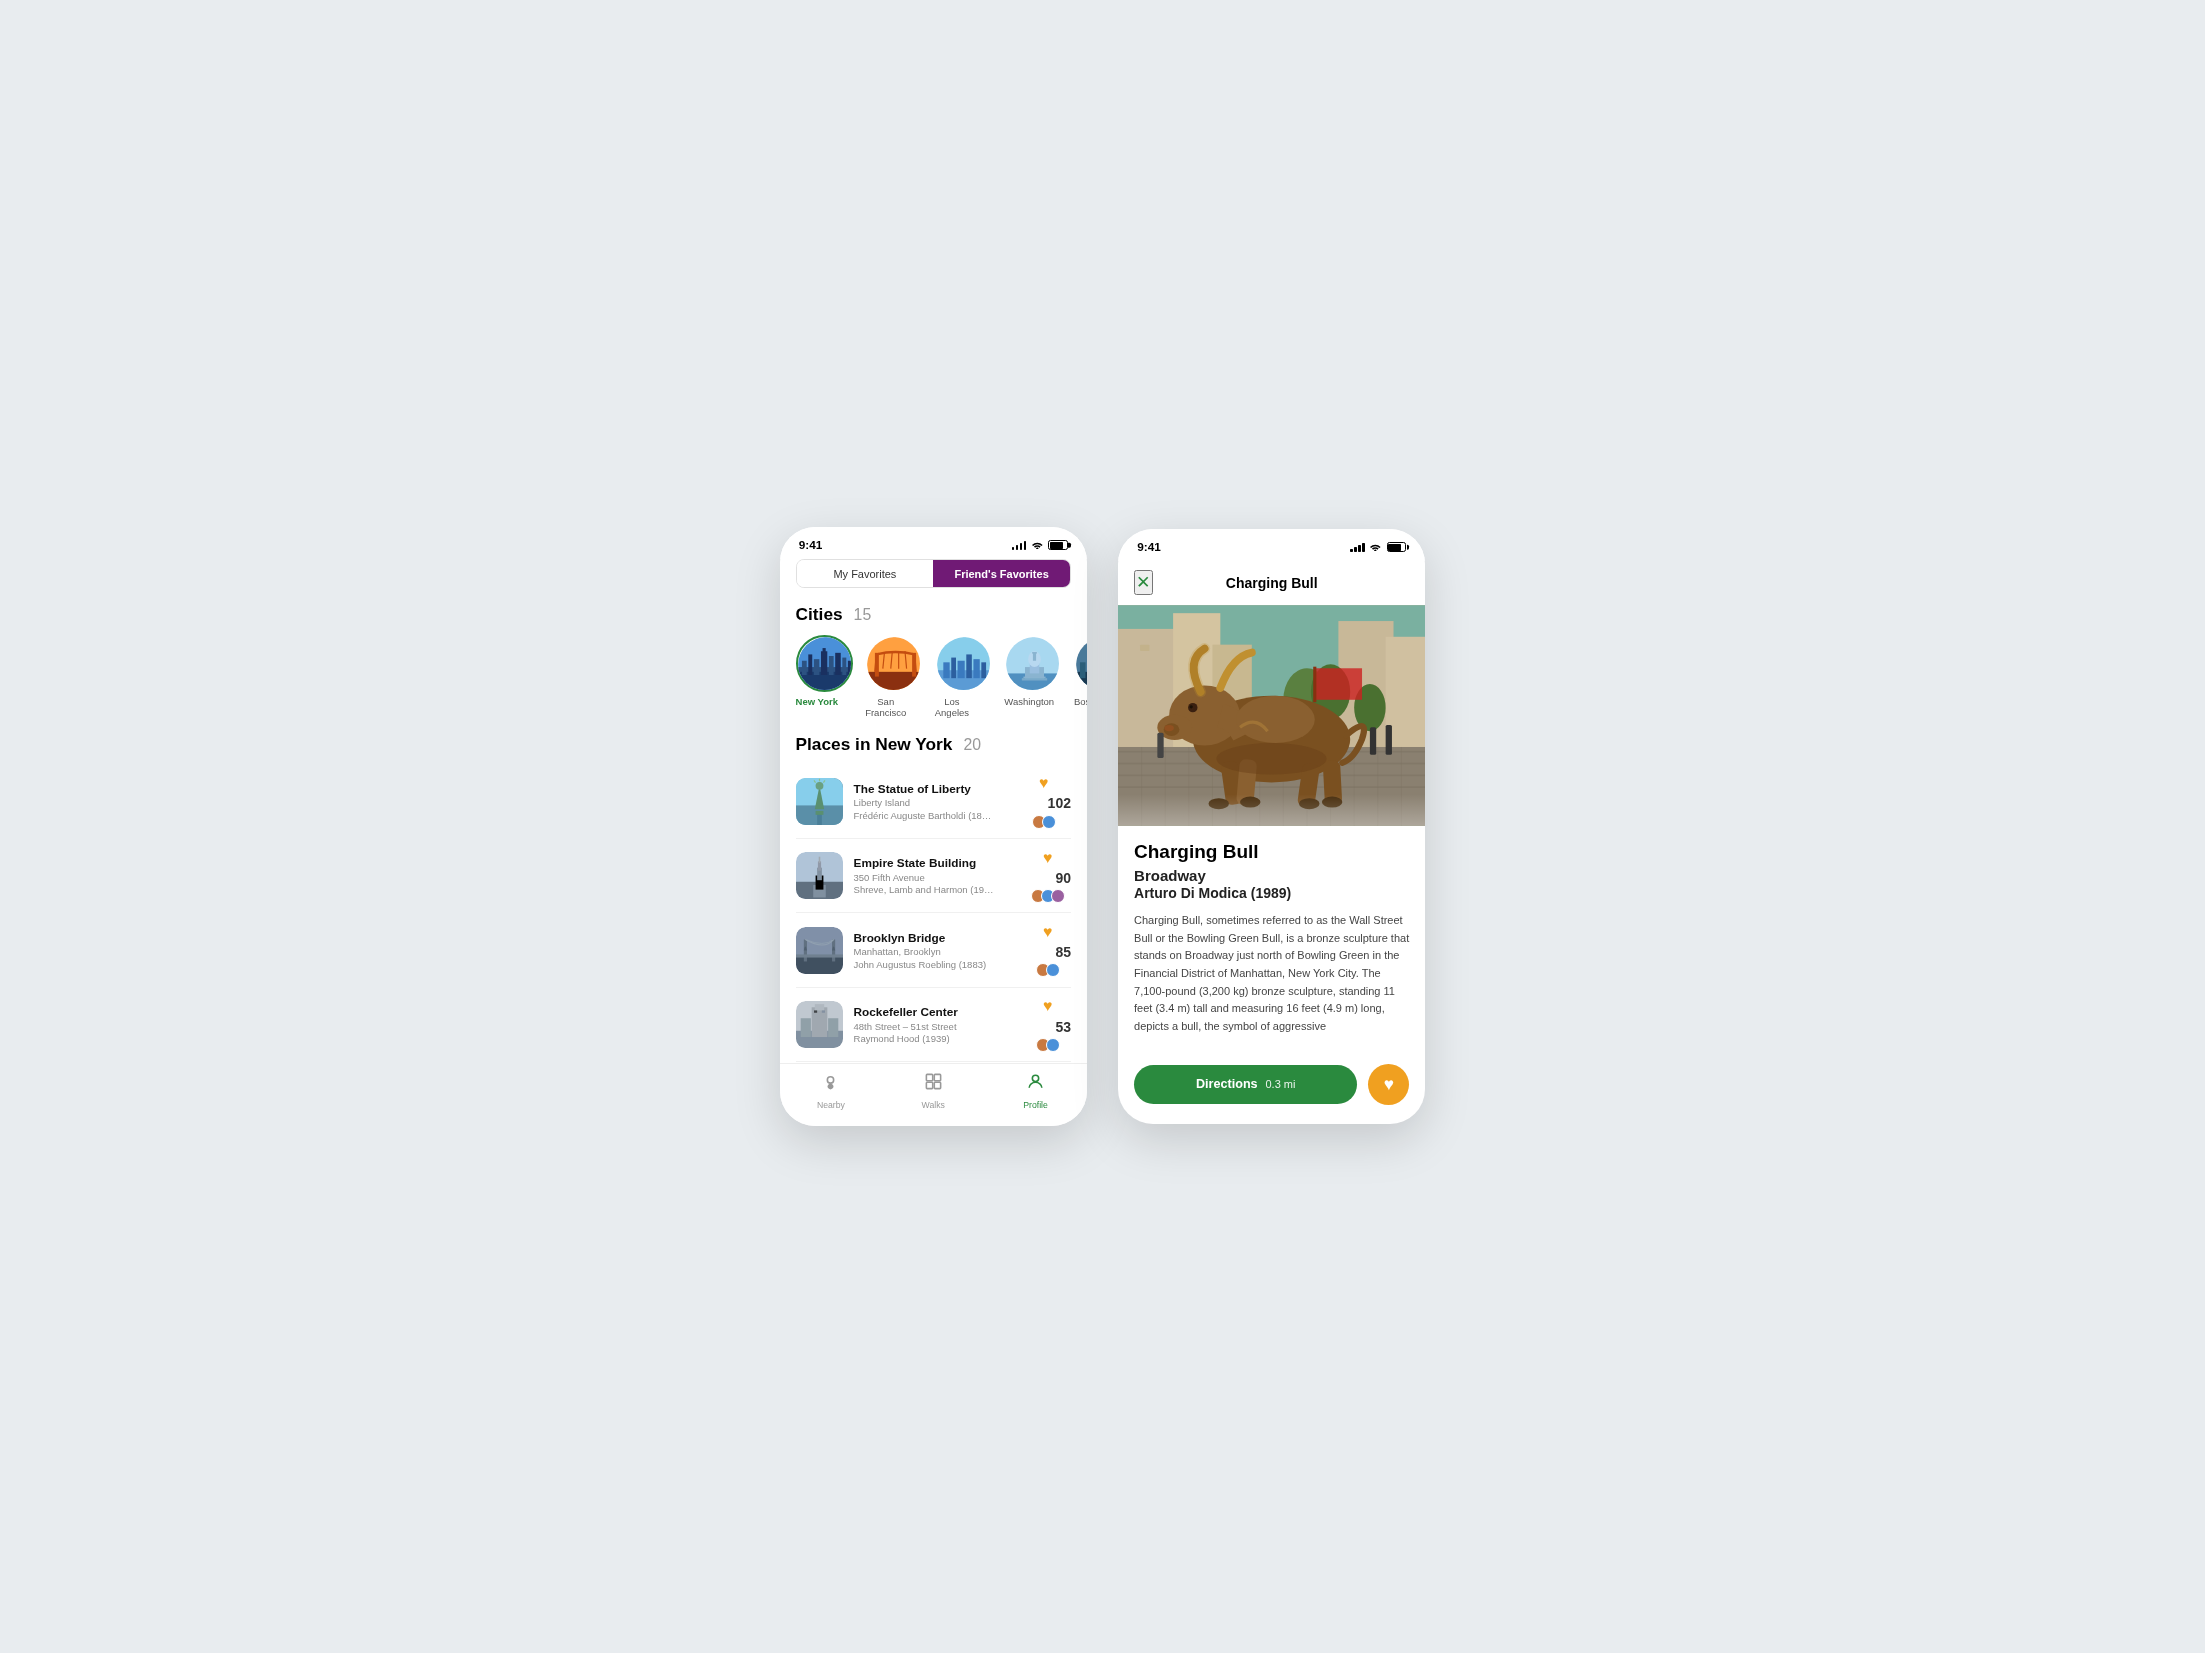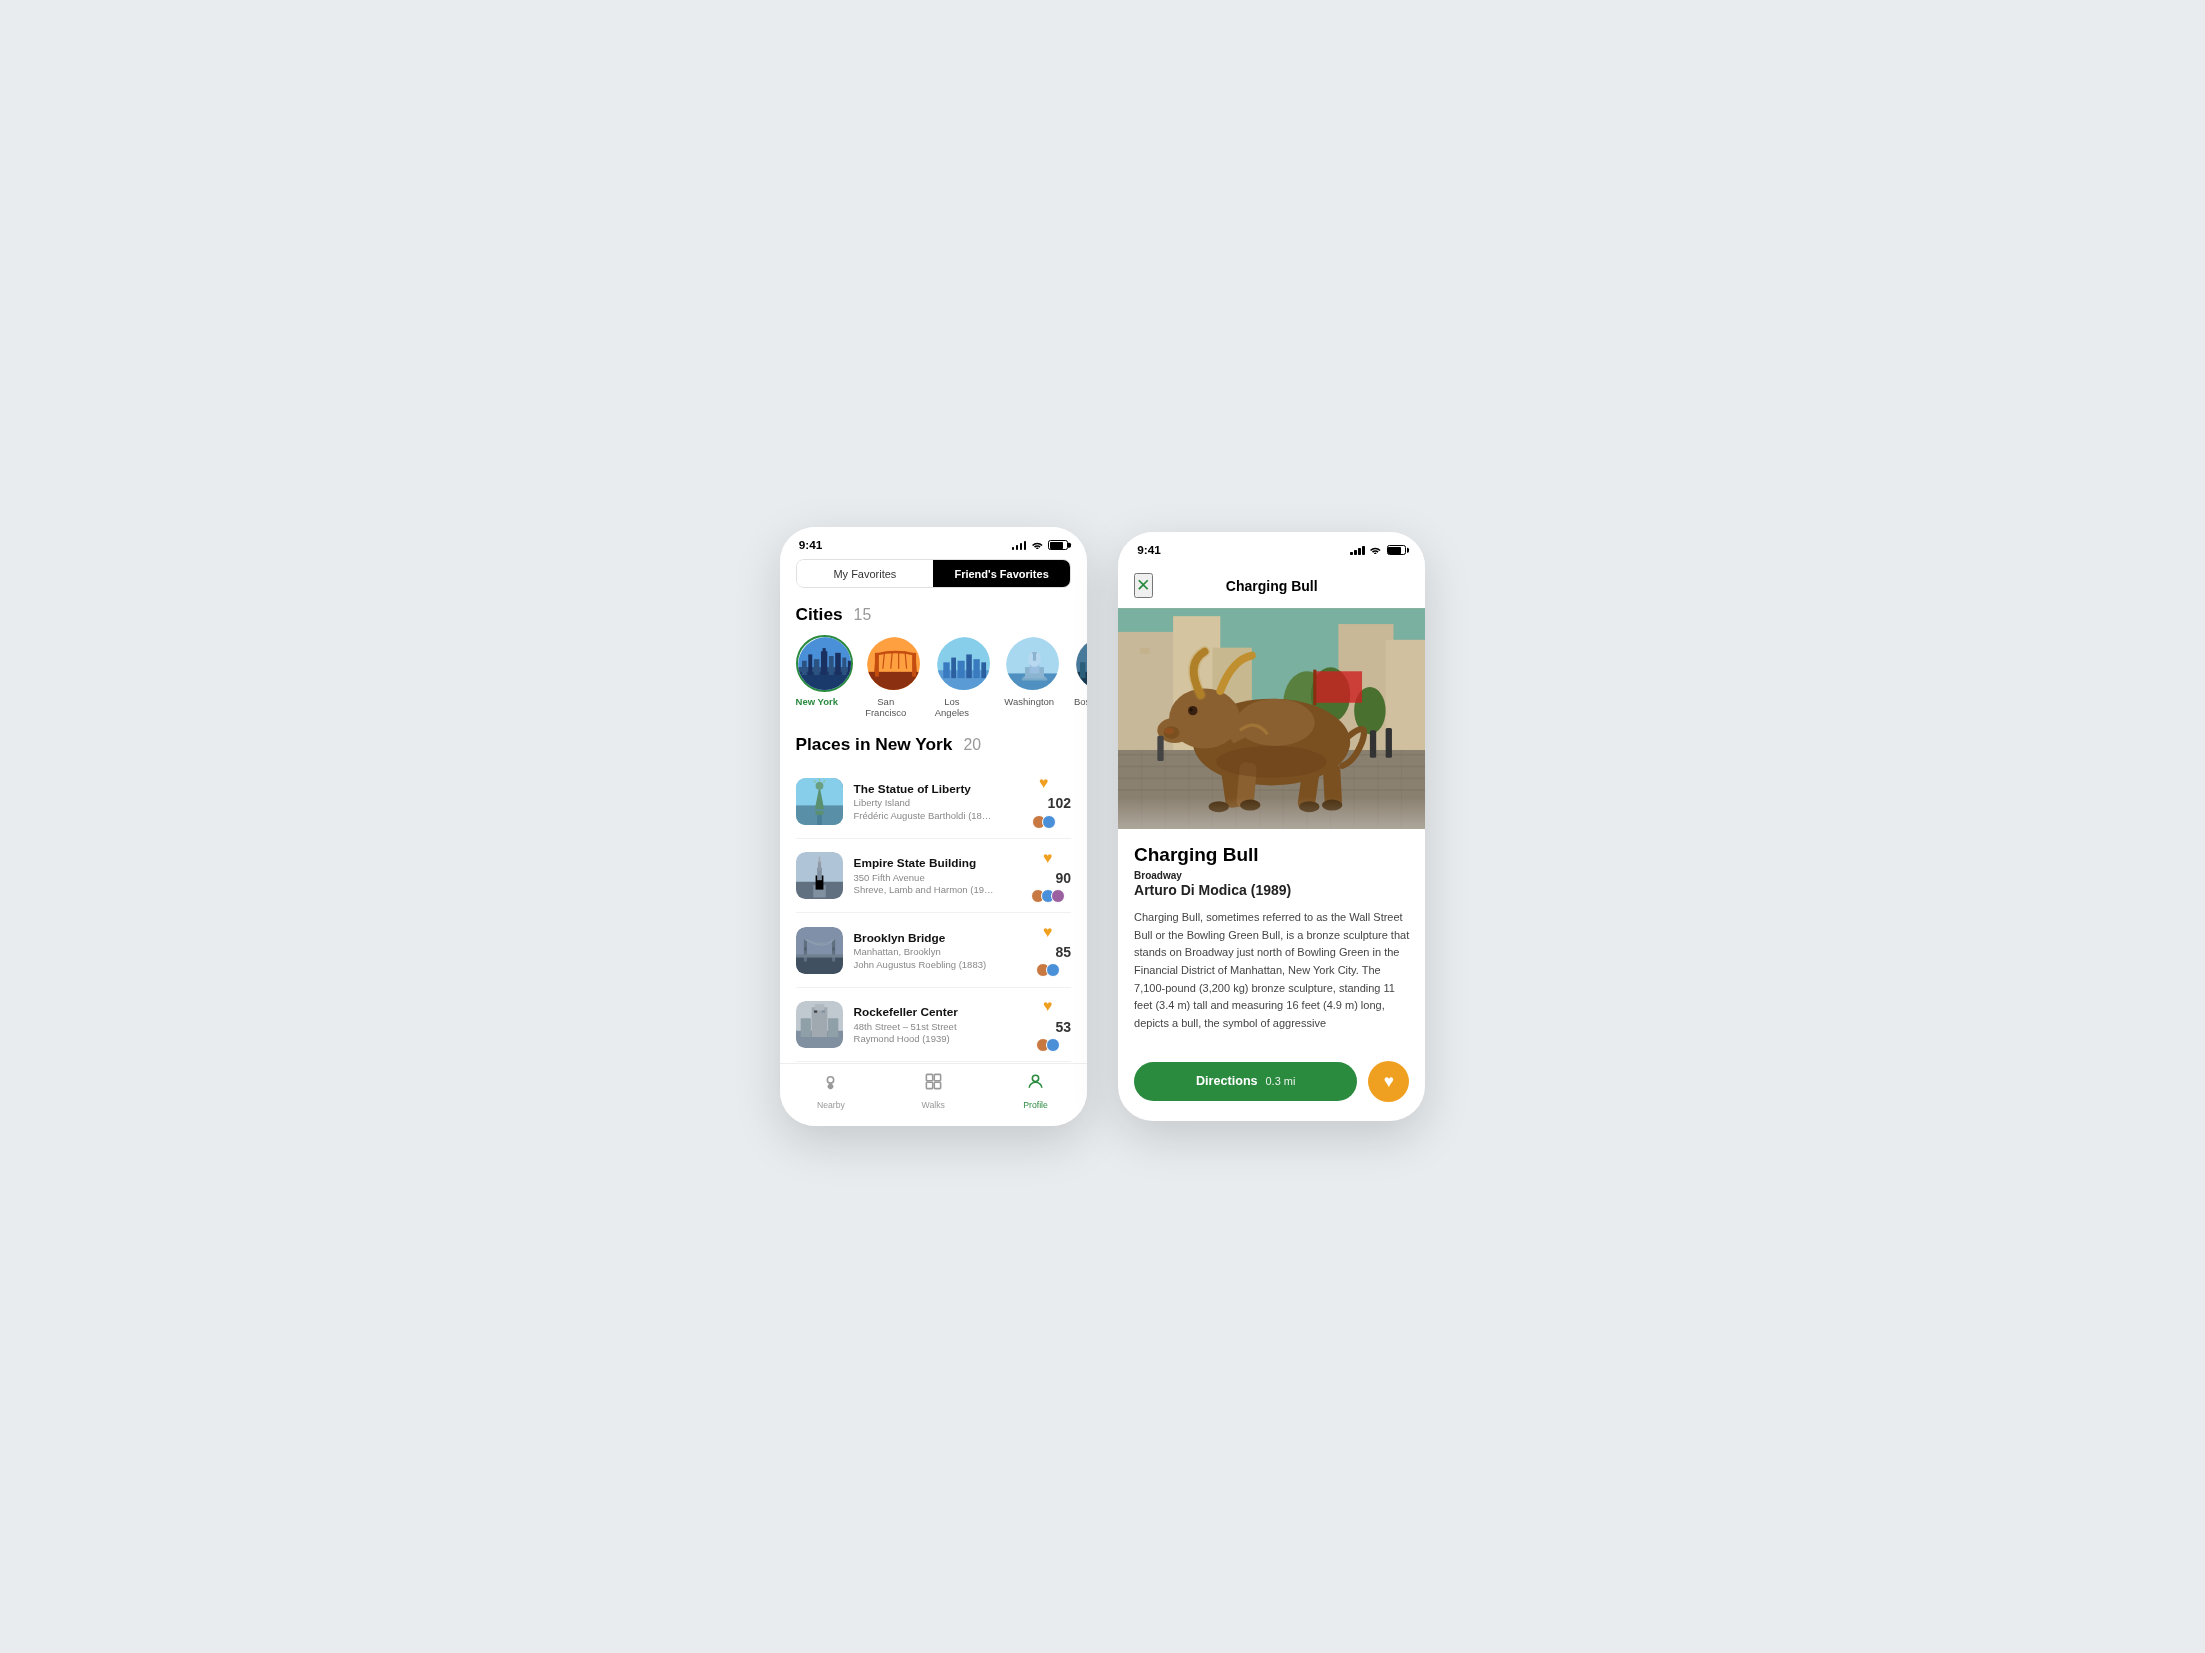--- a/index.html
+++ b/index.html
@@ -127,21 +127,21 @@
     .tab-btn {
       flex: 1;
       padding: 7.9px;
       font-size: 11px;
       font-weight: 500;
       cursor: pointer;
       border: none;
       outline: none;
     }
     .tab-btn.active {
-      background: #000000;
+      background: #701a75;
       color: #fff;
       font-weight: 600;
     }
     .tab-btn.inactive {
       background: #fff;
       color: #333;
     }
 
     .section-header {
       padding: 0 15.8px 9.5px;
@@ -314,21 +314,21 @@
 
     .detail-body {
       padding: 15.8px;
     }
     .detail-place-name {
       font-size: 19px;
       font-weight: 700;
       margin-bottom: 3.2px;
     }
     .detail-street {
-      font-size: 10px;
+      font-size: 15px;
       font-weight: 600;
       color: #222;
       margin-bottom: 1.6px;
     }
     .detail-artist {
       font-size: 14px;
       font-weight: 600;
       color: #222;
       margin-bottom: 11px;
     }

